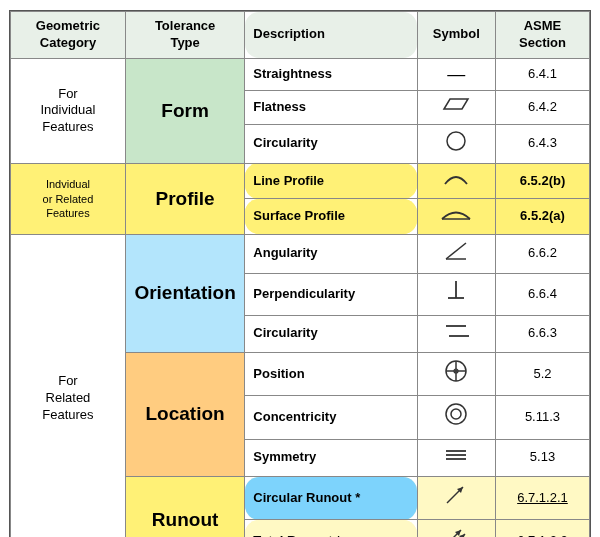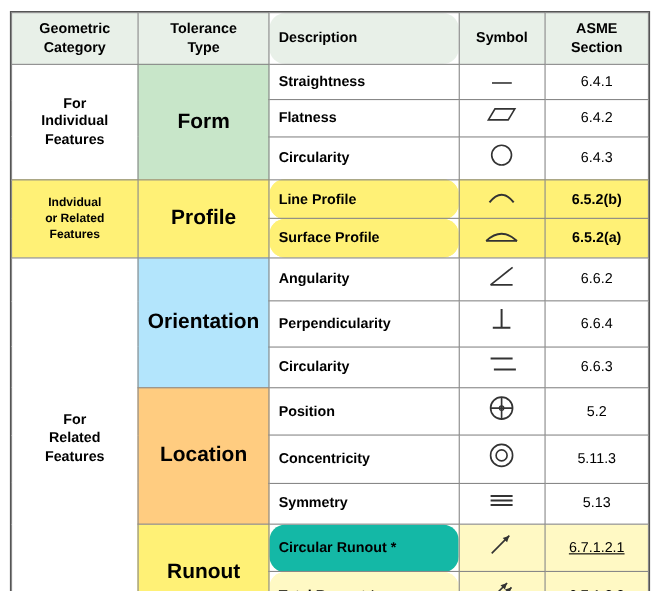--- a/index.html
+++ b/index.html
@@ -40,21 +40,21 @@
     .col-asme { width: 90px; }
 
     
     .bg-green { background: #c8e6c9; }
     .bg-yellow { background: #fff176; }
     .bg-blue { background: #b3e5fc; }
     .bg-orange { background: #ffcc80; }
     .bg-yellow-light { background: #fff9c4; }
 
     .geo-cell {
-      font-weight: bold;
+      font-weight: normal;
       font-size: 13px;
     }
     .tol-cell {
       font-weight: bold;
       font-size: 19px;
     }
 
     .symbol-cell {
       font-size: 18px;
     }
@@ -188,21 +188,21 @@
             <line x1="4" y1="7" x2="24" y2="7" stroke="#333" stroke-width="1.8"></line>
             <line x1="4" y1="11" x2="24" y2="11" stroke="#333" stroke-width="1.8"></line>
             <line x1="4" y1="15" x2="24" y2="15" stroke="#333" stroke-width="1.8"></line>
           </svg>
         </td>
         <td class="col-asme">5.13</td>
       </tr>
 
       <tr class="bg-yellow-light" style="background:#fff9c4;">
         <td rowspan="2" class="tol-cell" style="background:#fff176;">Runout</td>
-        <td class="col-desc" style="background:#14b8a6;"><strong>Circular Runout *</strong></td>
+        <td class="col-desc" style="background:#7dd3fc;"><strong>Circular Runout *</strong></td>
         <td class="col-sym symbol-cell" style="background:#fff9c4;">
           <svg width="30" height="28" viewBox="0 0 30 28">
             <line x1="6" y1="22" x2="22" y2="6" stroke="#333" stroke-width="1.5"></line>
             <polygon points="22,6 16,8 20,12" fill="#333"></polygon>
           </svg>
         </td>
         <td class="col-asme" style="background:#fff9c4;text-decoration:underline;">6.7.1.2.1</td>
       </tr>
       <tr style="background:#fff9c4;">
         <td class="col-desc" style="background:#fff9c4;"><strong>Total Runout *</strong></td>

